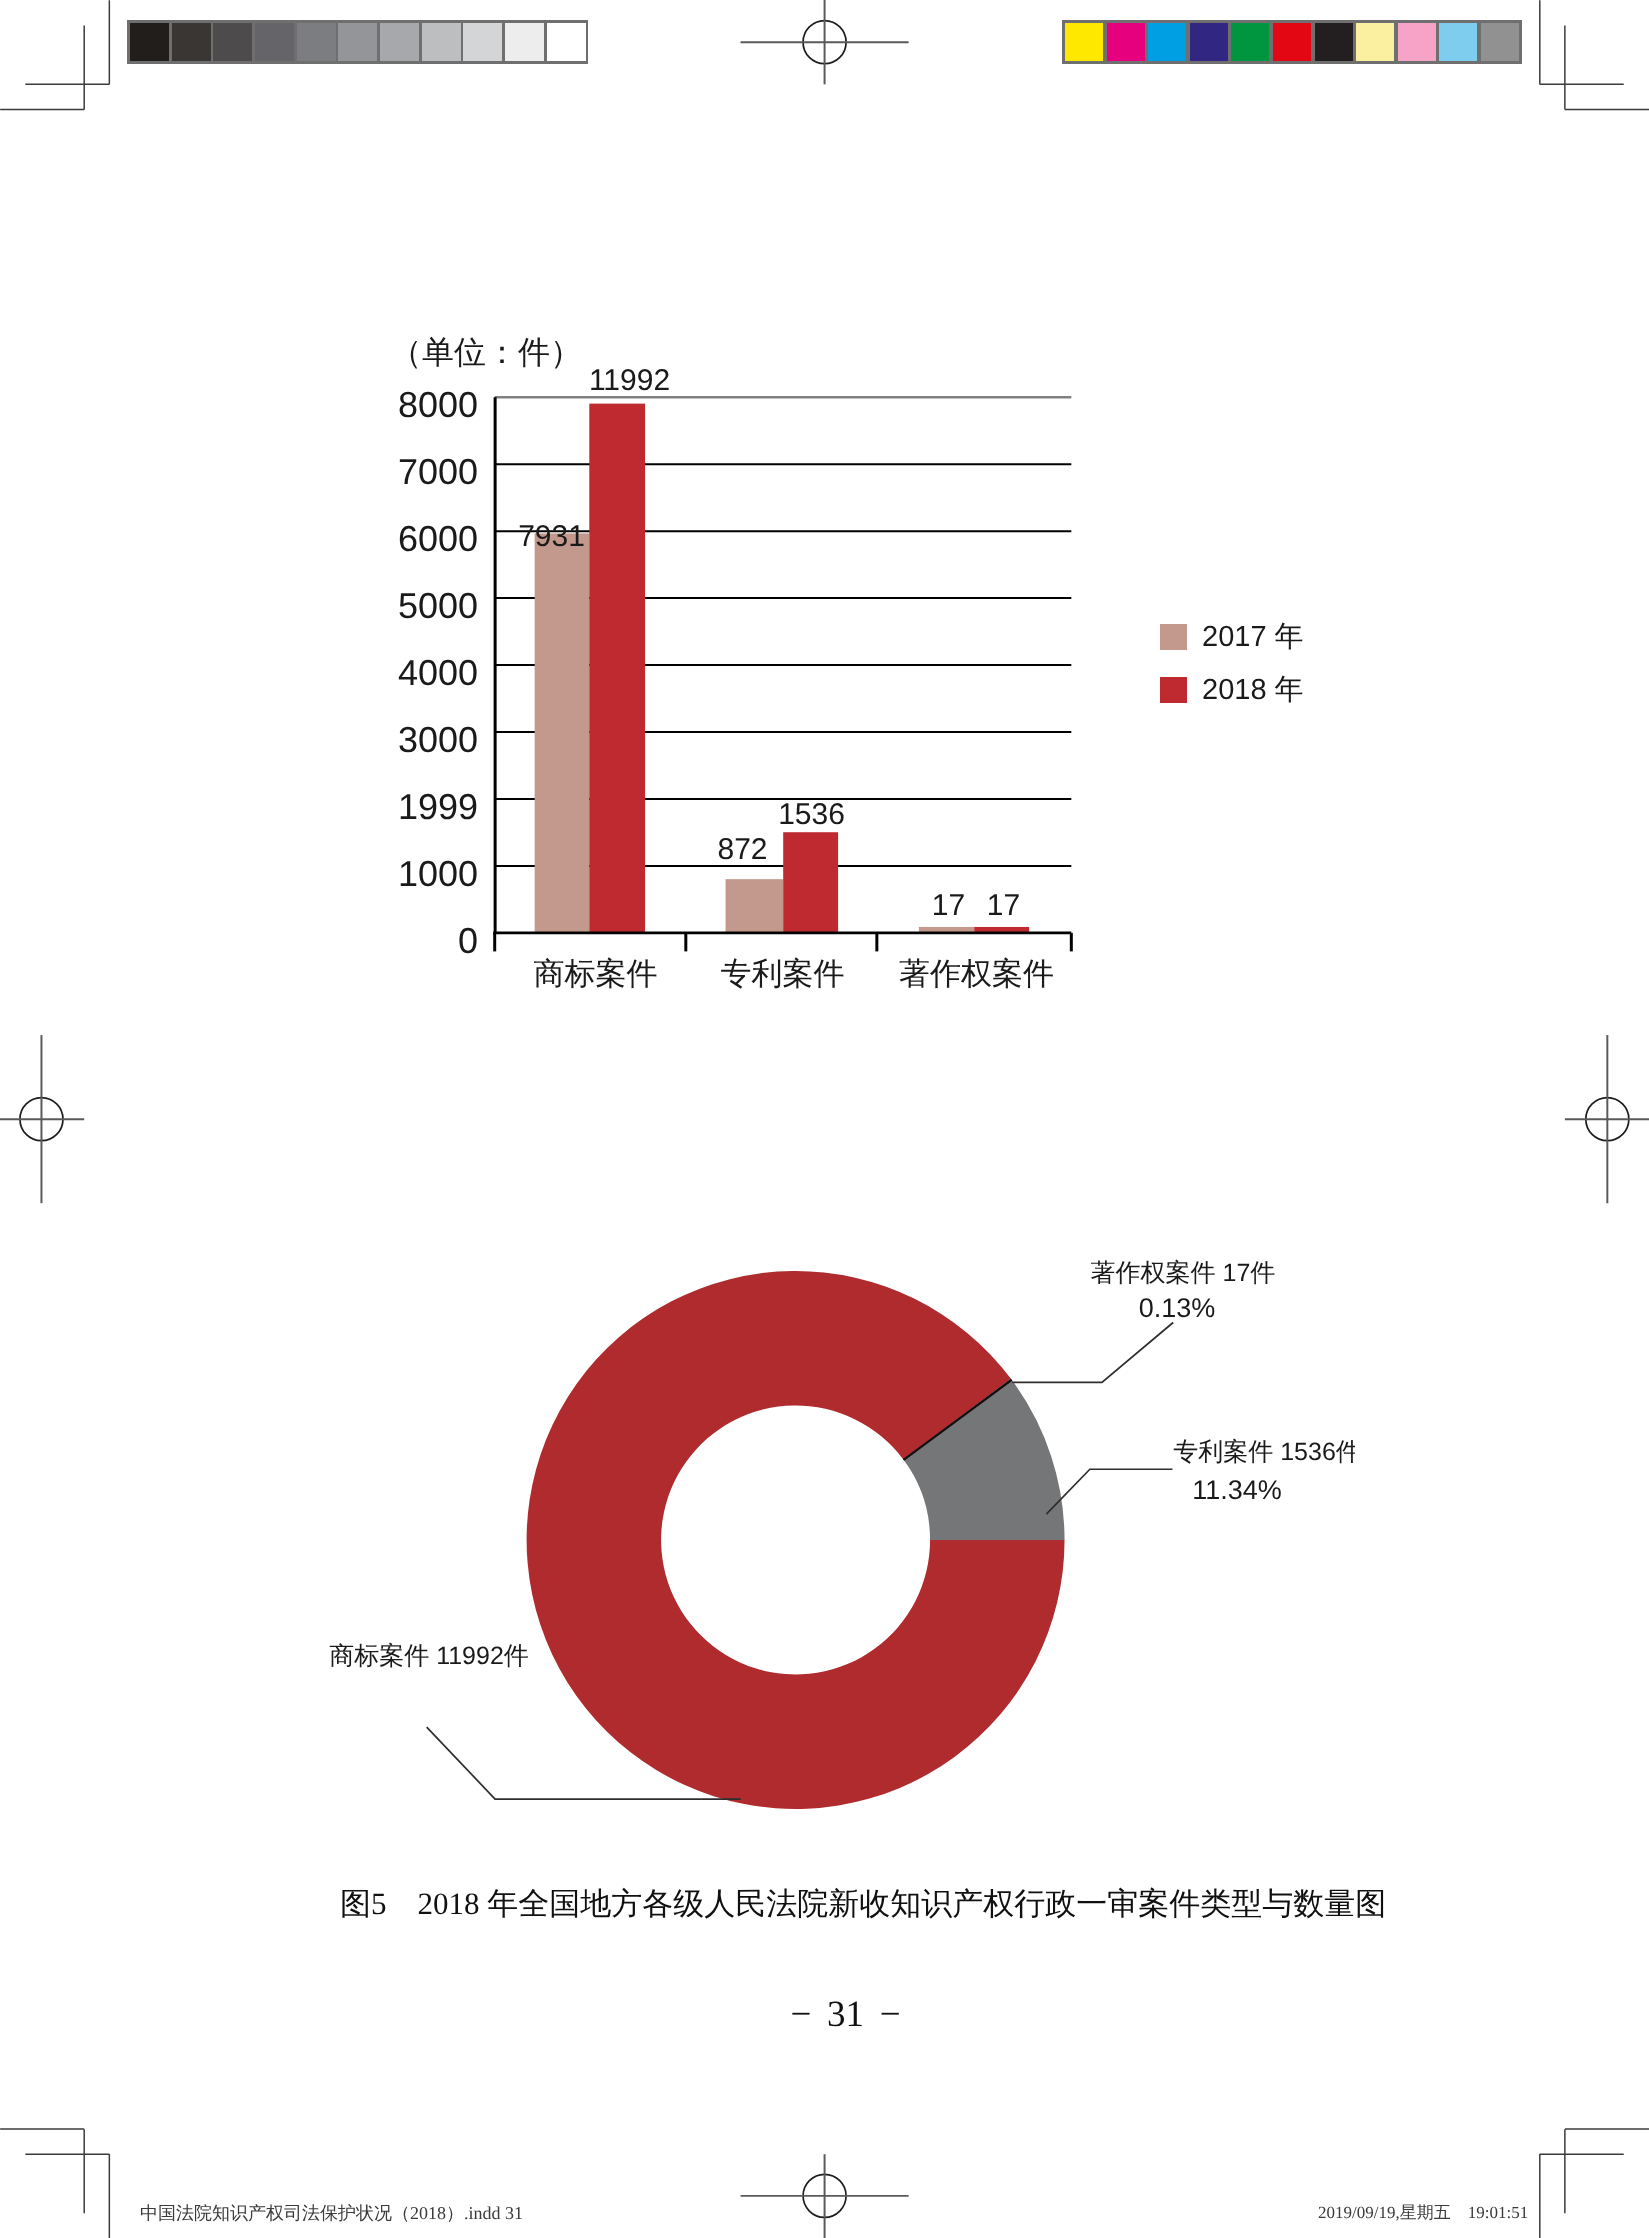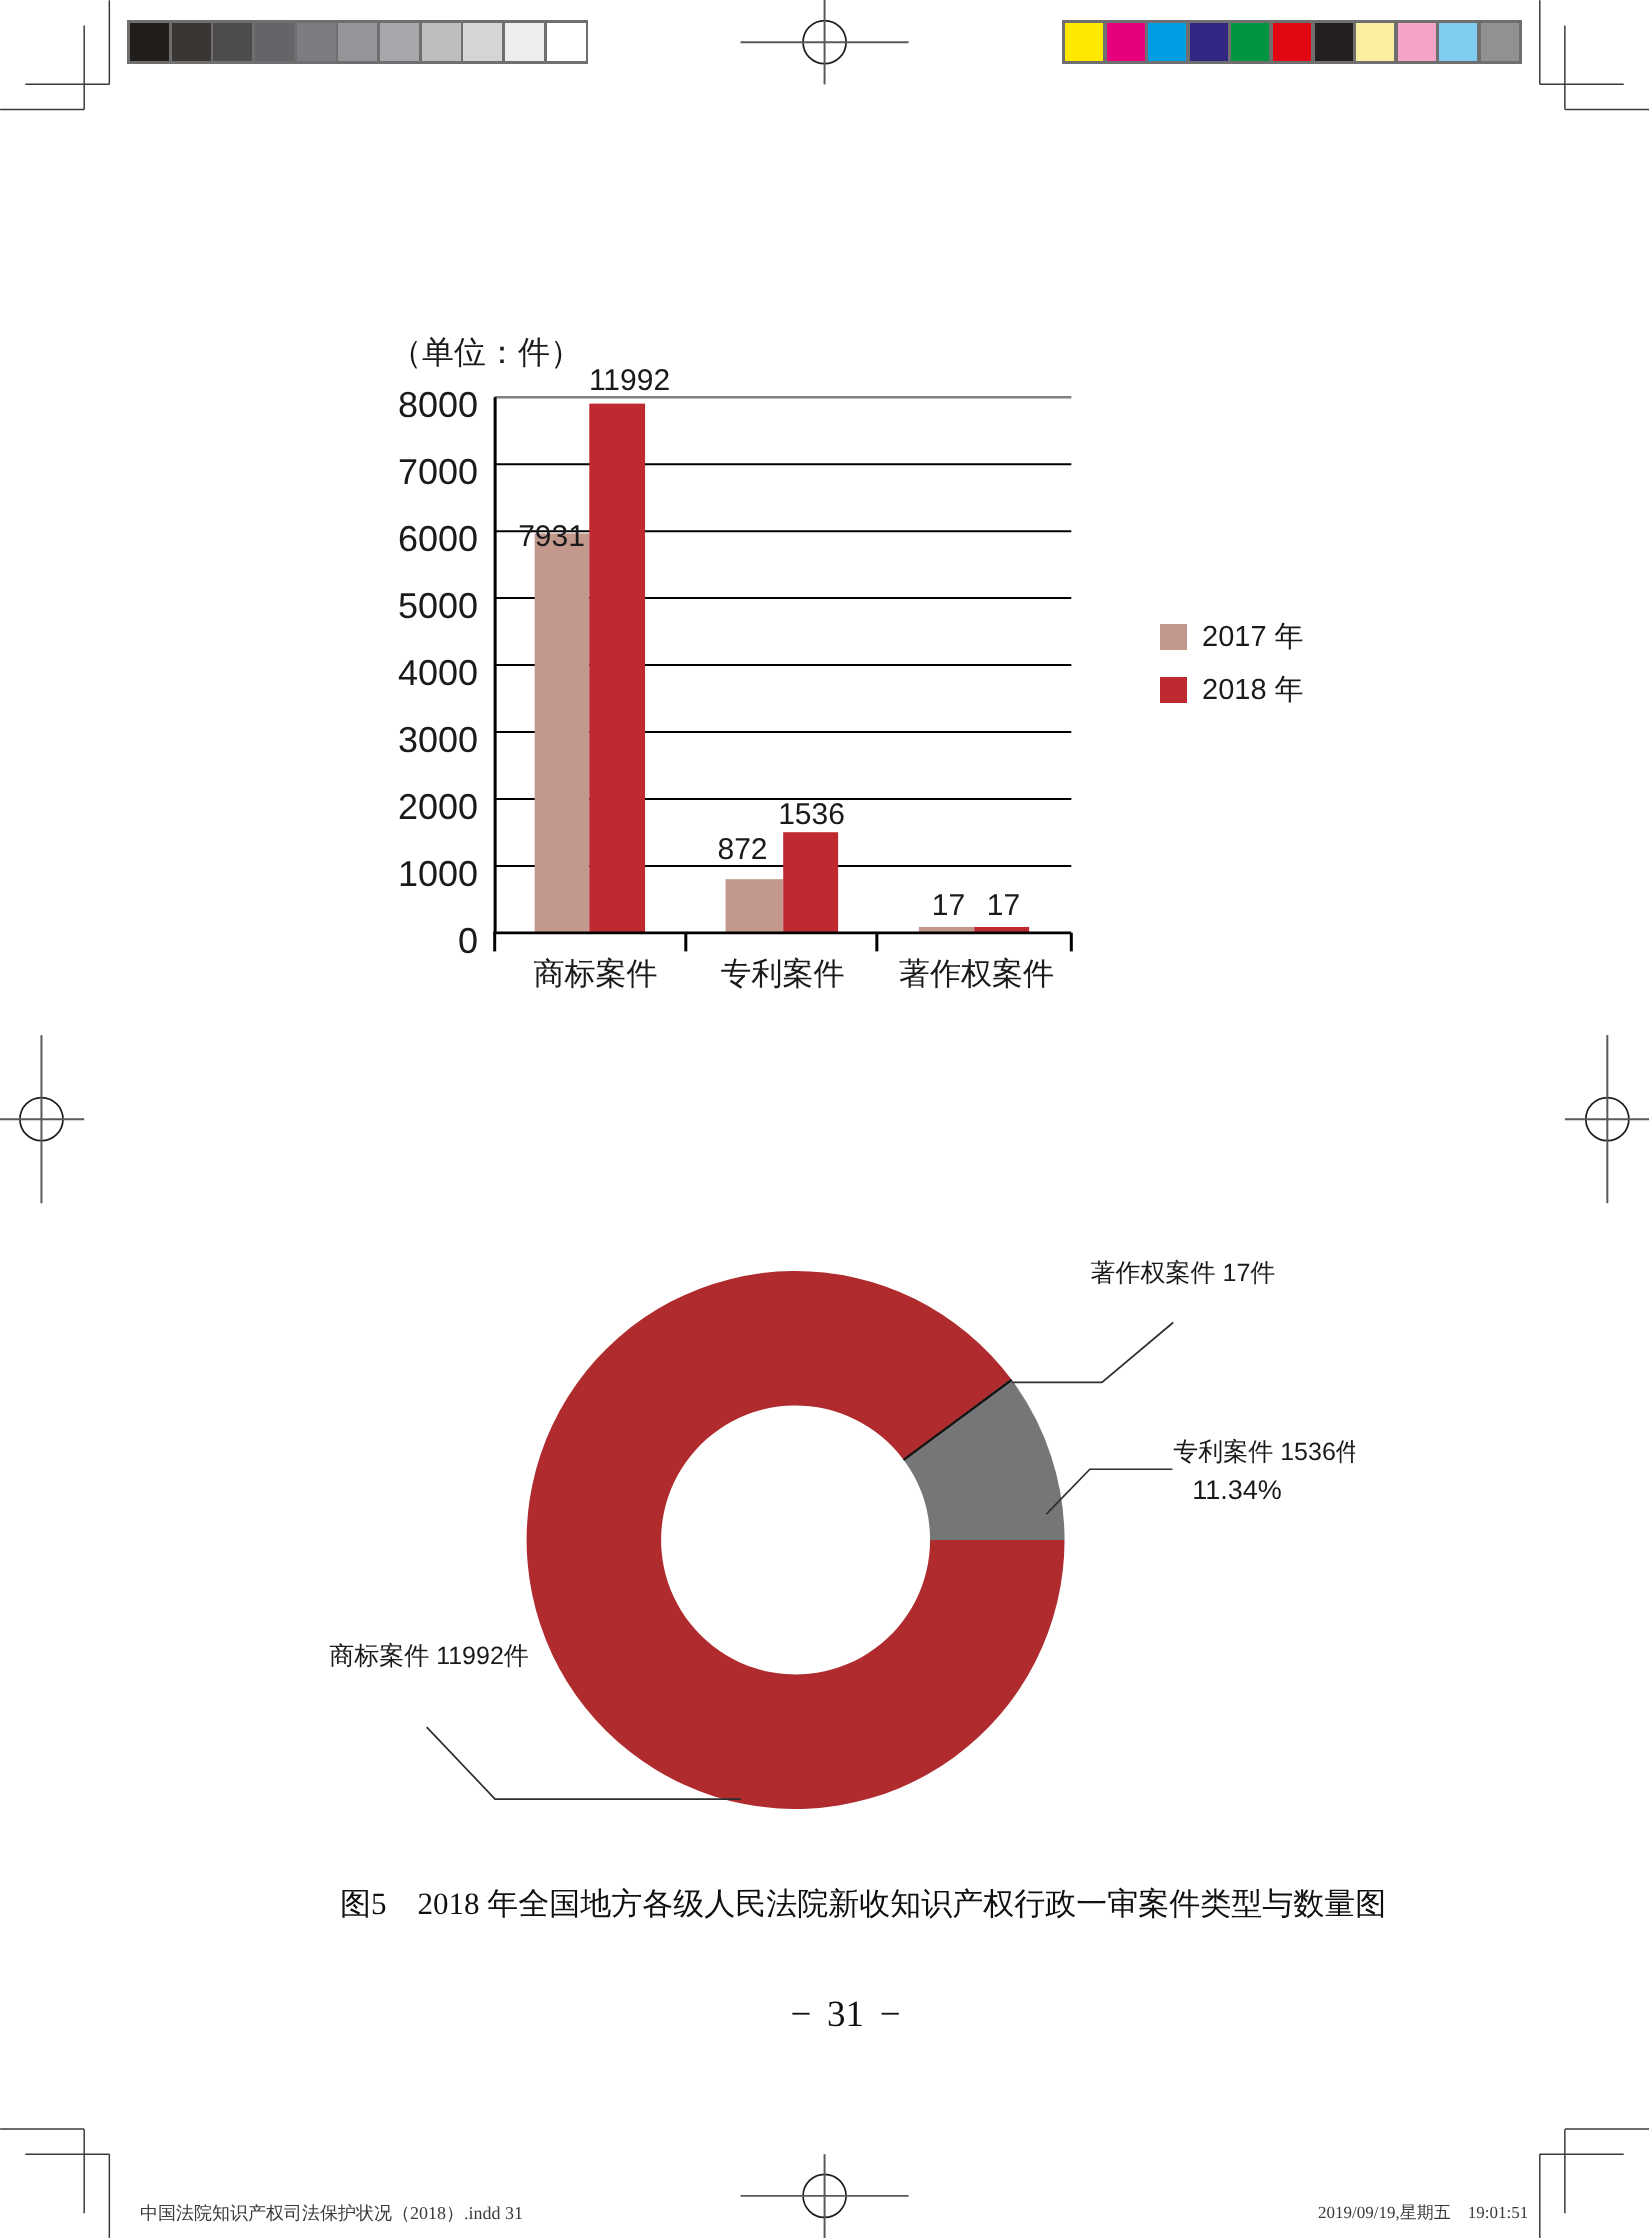--- a/index.html
+++ b/index.html
@@ -112,21 +112,21 @@
 <rect x="1367.7" y="1300.7" width="77.1" height="8.3" fill="#be2a2f"></rect>
 <line x1="692.4" y1="1309.0" x2="1504.0" y2="1309.0" stroke="#000" stroke-width="4.2"></line>
 <line x1="695.1" y1="557.0" x2="695.1" y2="1309.0" stroke="#000" stroke-width="4.2"></line>
 <line x1="694.5" y1="1309.0" x2="694.5" y2="1335.0" stroke="#000" stroke-width="4.2"></line>
 <line x1="962.8" y1="1309.0" x2="962.8" y2="1335.0" stroke="#000" stroke-width="4.2"></line>
 <line x1="1231.0" y1="1309.0" x2="1231.0" y2="1335.0" stroke="#000" stroke-width="4.2"></line>
 <line x1="1504.0" y1="1309.0" x2="1504.0" y2="1335.0" stroke="#000" stroke-width="4.2"></line>
 </svg>
 <div class="ytick" style="left:335px;top:926px;width:143px;">0</div>
 <div class="ytick" style="left:335px;top:859px;width:143px;">1000</div>
-<div class="ytick" style="left:335px;top:792px;width:143px;">2000</div>
+<div class="ytick" style="left:335px;top:792px;width:143px;">1999</div>
 <div class="ytick" style="left:335px;top:725px;width:143px;">3000</div>
 <div class="ytick" style="left:335px;top:658px;width:143px;">4000</div>
 <div class="ytick" style="left:335px;top:591px;width:143px;">5000</div>
 <div class="ytick" style="left:335px;top:524px;width:143px;">6000</div>
 <div class="ytick" style="left:335px;top:457px;width:143px;">7000</div>
 <div class="ytick" style="left:335px;top:390px;width:143px;">8000</div>
 <div class="vlabel" style="left:551px;top:522px;width:143px;margin-left:-71px;">7931</div>
 <div class="vlabel" style="left:629px;top:366px;width:143px;margin-left:-71px;">11992</div>
 <div class="vlabel" style="left:742px;top:835px;width:143px;margin-left:-71px;">872</div>
 <div class="vlabel" style="left:811px;top:800px;width:143px;margin-left:-71px;">1536</div>
@@ -145,20 +145,21 @@
 <svg width="1649" height="2239" viewBox="0 0 2315 3142" style="position:absolute;left:0;top:0;">
 <path d="M 1494.50 2161.30 A 377.60 377.60 0 1 1 1419.26 1935.11 L 1268.08 2048.20 A 188.80 188.80 0 1 0 1305.70 2161.30 Z" fill="#af2b2e"></path>
 <path d="M 1421.22 1937.76 A 377.60 377.60 0 0 1 1494.50 2161.30 L 1305.70 2161.30 A 188.80 188.80 0 0 0 1269.06 2049.53 Z" fill="#747678"></path>
 <path d="M 1419.26 1935.11 A 377.60 377.60 0 0 1 1421.22 1937.76 L 1269.06 2049.53 A 188.80 188.80 0 0 0 1268.08 2048.20 Z" fill="#1a1a1a"></path>
 <line x1="1268.57" y1="2048.87" x2="1420.24" y2="1936.43" stroke="#111" stroke-width="3.2"></line>
 <polyline points="1421,1940 1547,1940 1647,1856" fill="none" stroke="#2e2e2e" stroke-width="2.4"></polyline>
 <polyline points="1469,2125 1530,2062 1646,2062" fill="none" stroke="#2e2e2e" stroke-width="2.4"></polyline>
 <polyline points="599,2424 695,2525 1040,2525" fill="none" stroke="#2e2e2e" stroke-width="2.4"></polyline>
 </svg>
 <div class="pie-name" style="left:1183px;top:1252px;width:570px;margin-left:-285px;text-align:center;">著作权案件 17件</div>
+<div class="pie-pct" style="left:1177px;top:1287px;width:428px;margin-left:-214px;text-align:center;">0.13%</div>
 <div class="abs" style="left:982px;top:1431px;width:373px;height:43px;overflow:hidden;">
       <div class="pie-name" style="left:0px;top:0px;width:570px;text-align:center;">专利案件 1536件</div>
     </div>
 <div class="pie-pct" style="left:1237px;top:1469px;width:428px;margin-left:-214px;text-align:center;">11.34%</div>
 <div class="pie-name" style="left:429px;top:1635px;width:570px;margin-left:-285px;text-align:center;">商标案件 11992件</div>
 <div class="caption" style="left:340px;top:1888px;">图5　2018 年全国地方各级人民法院新收知识产权行政一审案件类型与数量图</div>
 <div class="pagenum" style="left:703px;top:1996px;width:285px;text-align:center;">− 31 −</div>
 <div class="ftext" style="left:140px;top:2204px;">中国法院知识产权司法保护状况（2018）.indd   31</div>
 <div class="ftext" style="left:1318px;top:2204px;font-size:17px;line-height:17px;">2019/09/19,星期五　19:01:51</div>
 </div>

